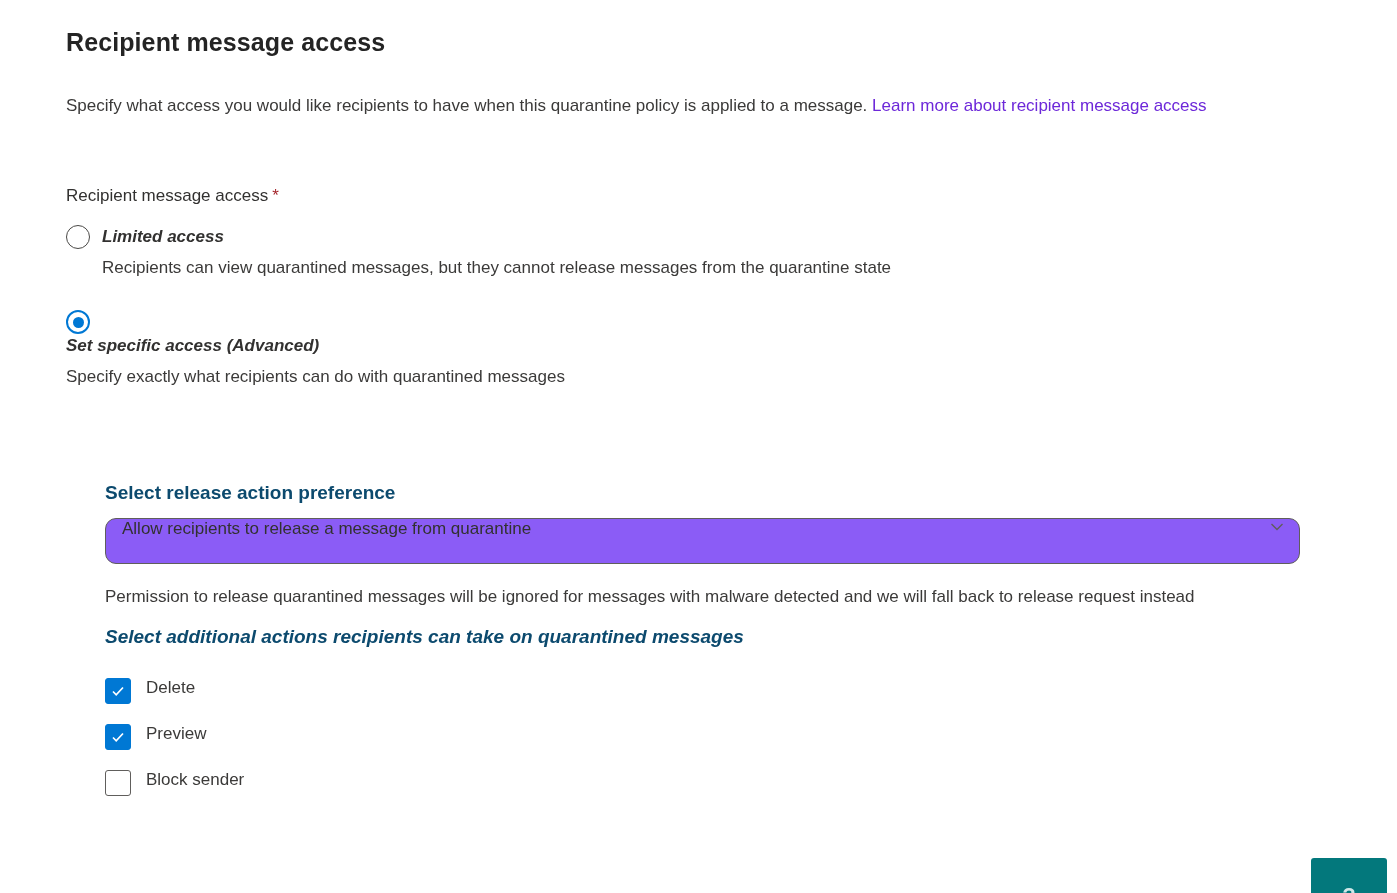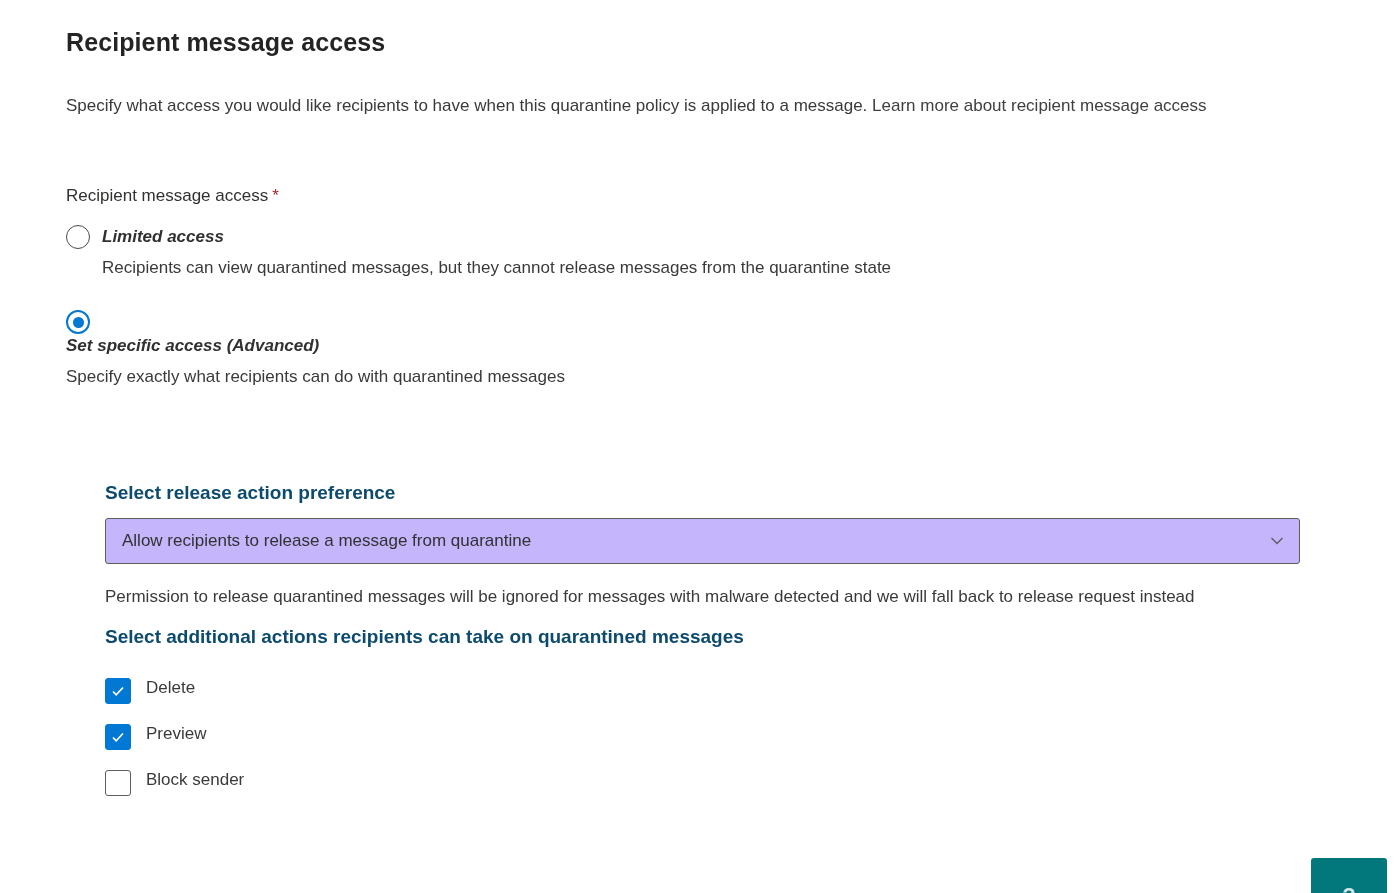--- a/index.html
+++ b/index.html
@@ -21,21 +21,21 @@
     letter-spacing: 0.1px;
   }
   .page-desc {
     margin-top: 34px;
     font-size: 17px;
     line-height: 30px;
     color: #3b3a39;
     max-width: 1270px;
   }
   .page-desc a {
-    color: #404040;
+    color: #6d28d9;
     text-decoration: none;
     cursor: pointer;
     margin-top: 29px;
   }
   .field-label {
     margin-top: 64px;
     font-size: 17px;
     line-height: 22px;
     color: #323130;
   }
@@ -101,42 +101,42 @@
     font-size: 19px;
     font-weight: 600;
     line-height: 22px;
     color: #0c4a6e;
   }
   .dropdown {
     margin-top: 14px;
     width: 100%;
     height: 46px;
     border: 1px solid #605e5c;
-    border-radius: 3px;
-    background: #c4b5fd;
-    display: flex;
-    align-items: center;
+    border-radius: 11px;
+    background: #8b5cf6;
+    display: flex;
+    align-items: flex-start;
     padding: 0 14px 0 16px;
     cursor: pointer;
   }
   .dropdown-value {
     flex: 1 1 auto;
     font-size: 17px;
     color: #323130;
     white-space: nowrap;
     overflow: hidden;
   }
   .chevron { flex: 0 0 auto; margin-left: 10px; display: flex; }
   .note {
     margin-top: 18px;
     font-size: 17px;
     line-height: 30px;
     color: #3b3a39;
   }
-  .sub-label.actions { margin-top: 14px; }
+  .sub-label.actions { margin-top: 14px; font-style: italic; }
   .checkbox-group { margin-top: 30px; }
   .checkbox-row {
     display: flex;
     margin-bottom: 20px;
     cursor: pointer;
   }
   .checkbox {
     flex: 0 0 auto;
     width: 26px; height: 26px;
     border: 1px solid #605e5c;

